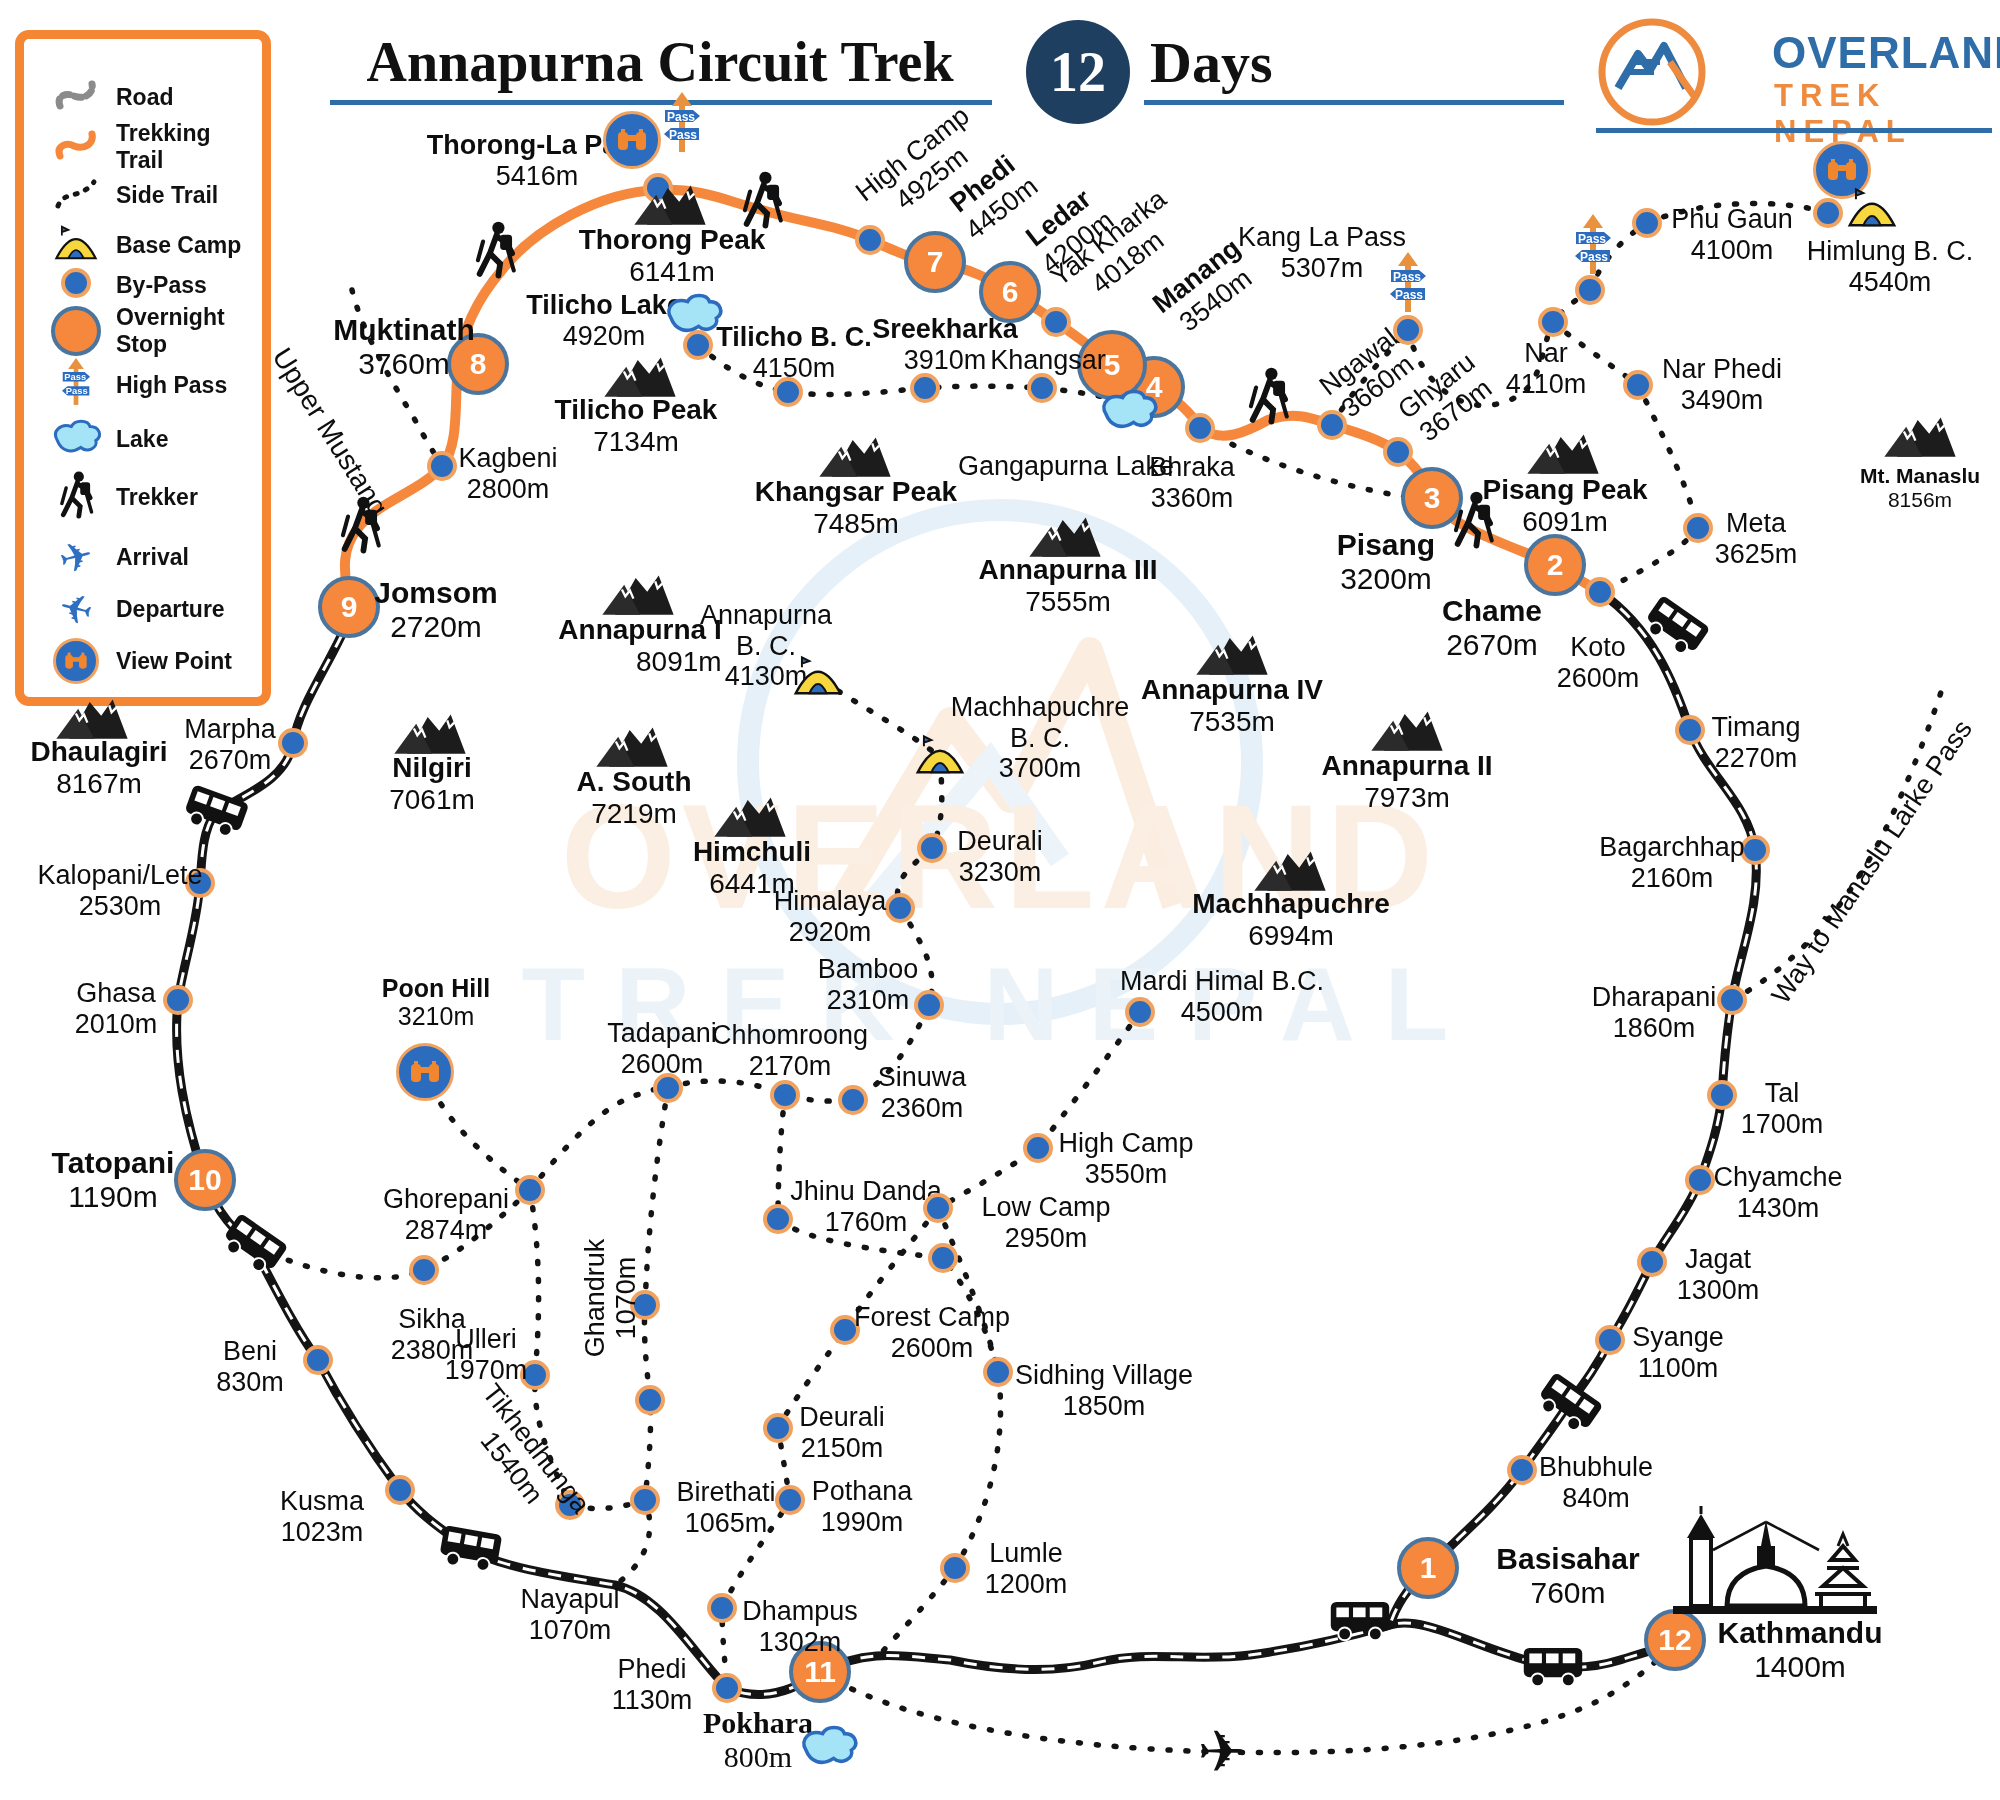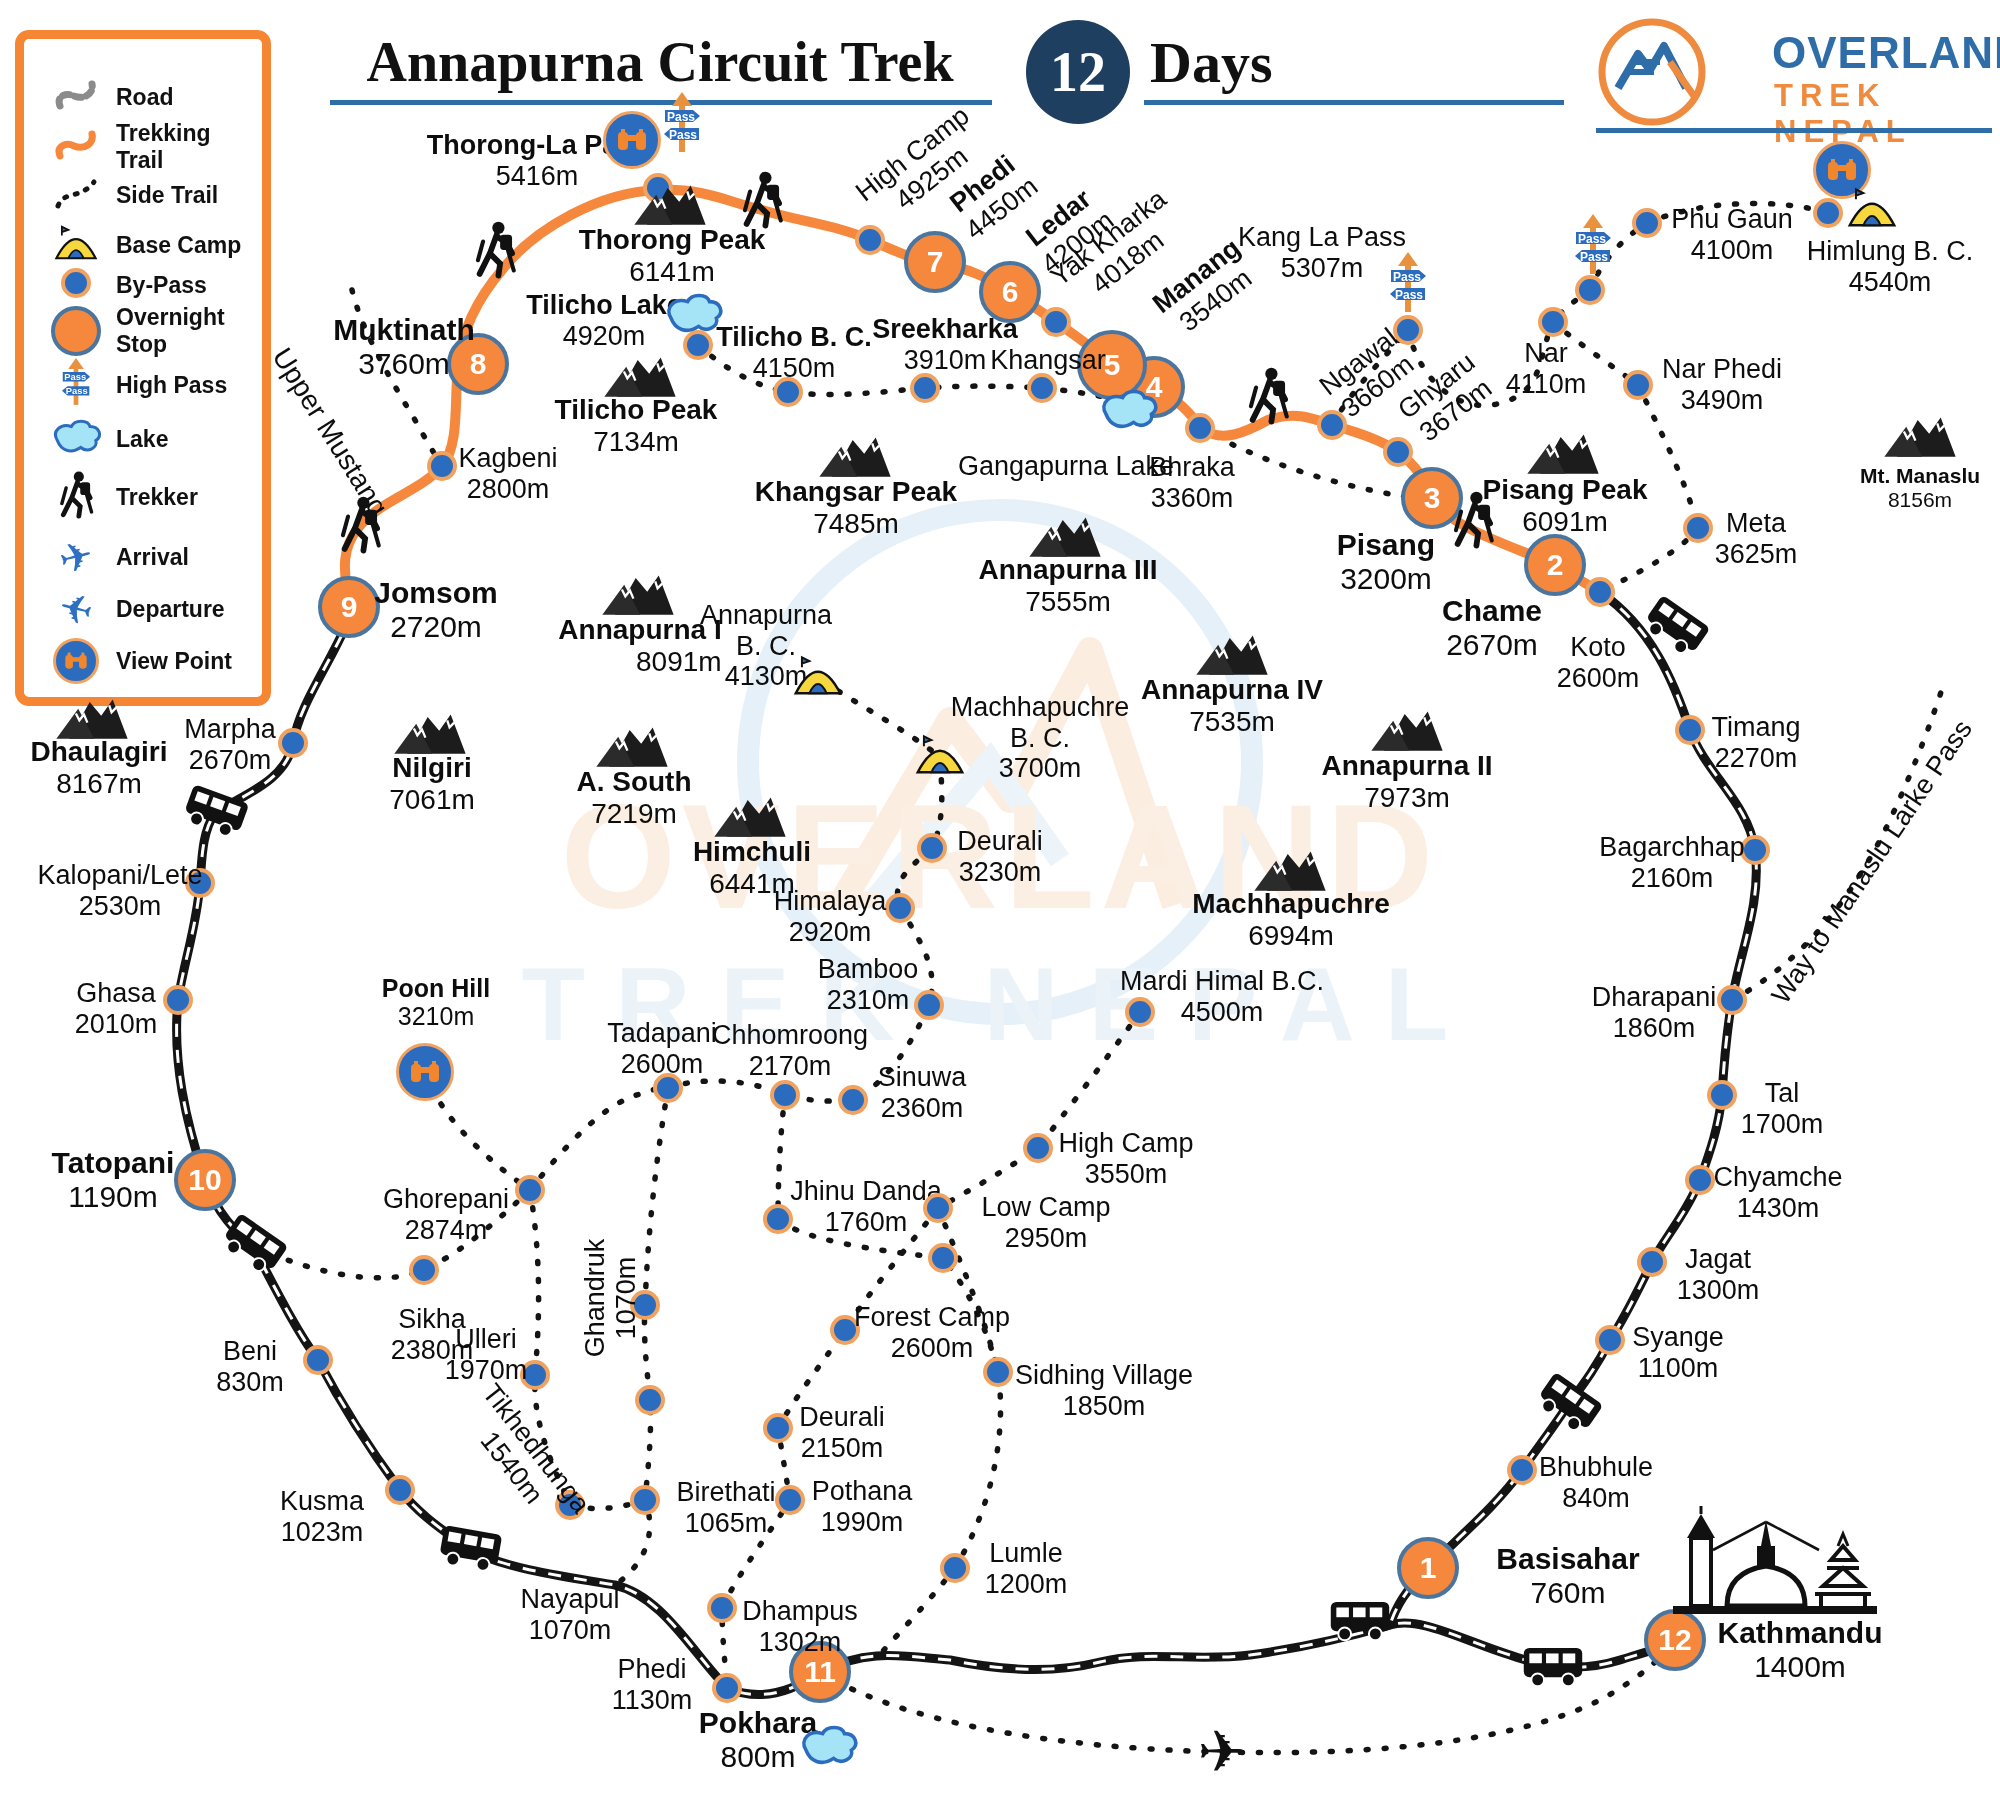--- a/index.html
+++ b/index.html
@@ -288,21 +288,21 @@
       <div class="stop" style="left: 205px; top: 1180px; width: 54px; height: 54px;">
         <span>10</span>
       </div>
       <div class="lbl b" style="left: 113px; top: 1180px; transform: translate(-50%, -50%); font-size: 30px;">
         <span class="nm">Tatopani</span>
         <span class="alt">1190m</span>
       </div>
       <div class="stop" style="left: 820px; top: 1672px; width: 54px; height: 54px;">
         <span>11</span>
       </div>
-      <div class="lbl b" style="left: 758px; top: 1740px; transform: translate(-50%, -50%); font-size: 30px;">
+      <div class="lbl b" style="left: 758px; top: 1740px; transform: translate(-50%, -50%); font-size: 30px; font-family: Liberation Serif, serif;">
         <span class="nm">Pokhara</span>
         <span class="alt">800m</span>
       </div>
       <div class="stop" style="left: 1675px; top: 1640px; width: 54px; height: 54px;">
         <span>12</span>
       </div>
       <div class="lbl b" style="left: 1800px; top: 1650px; transform: translate(-50%, -50%); font-size: 30px;">
         <span class="nm">Kathmandu</span>
         <span class="alt">1400m</span>
       </div>

